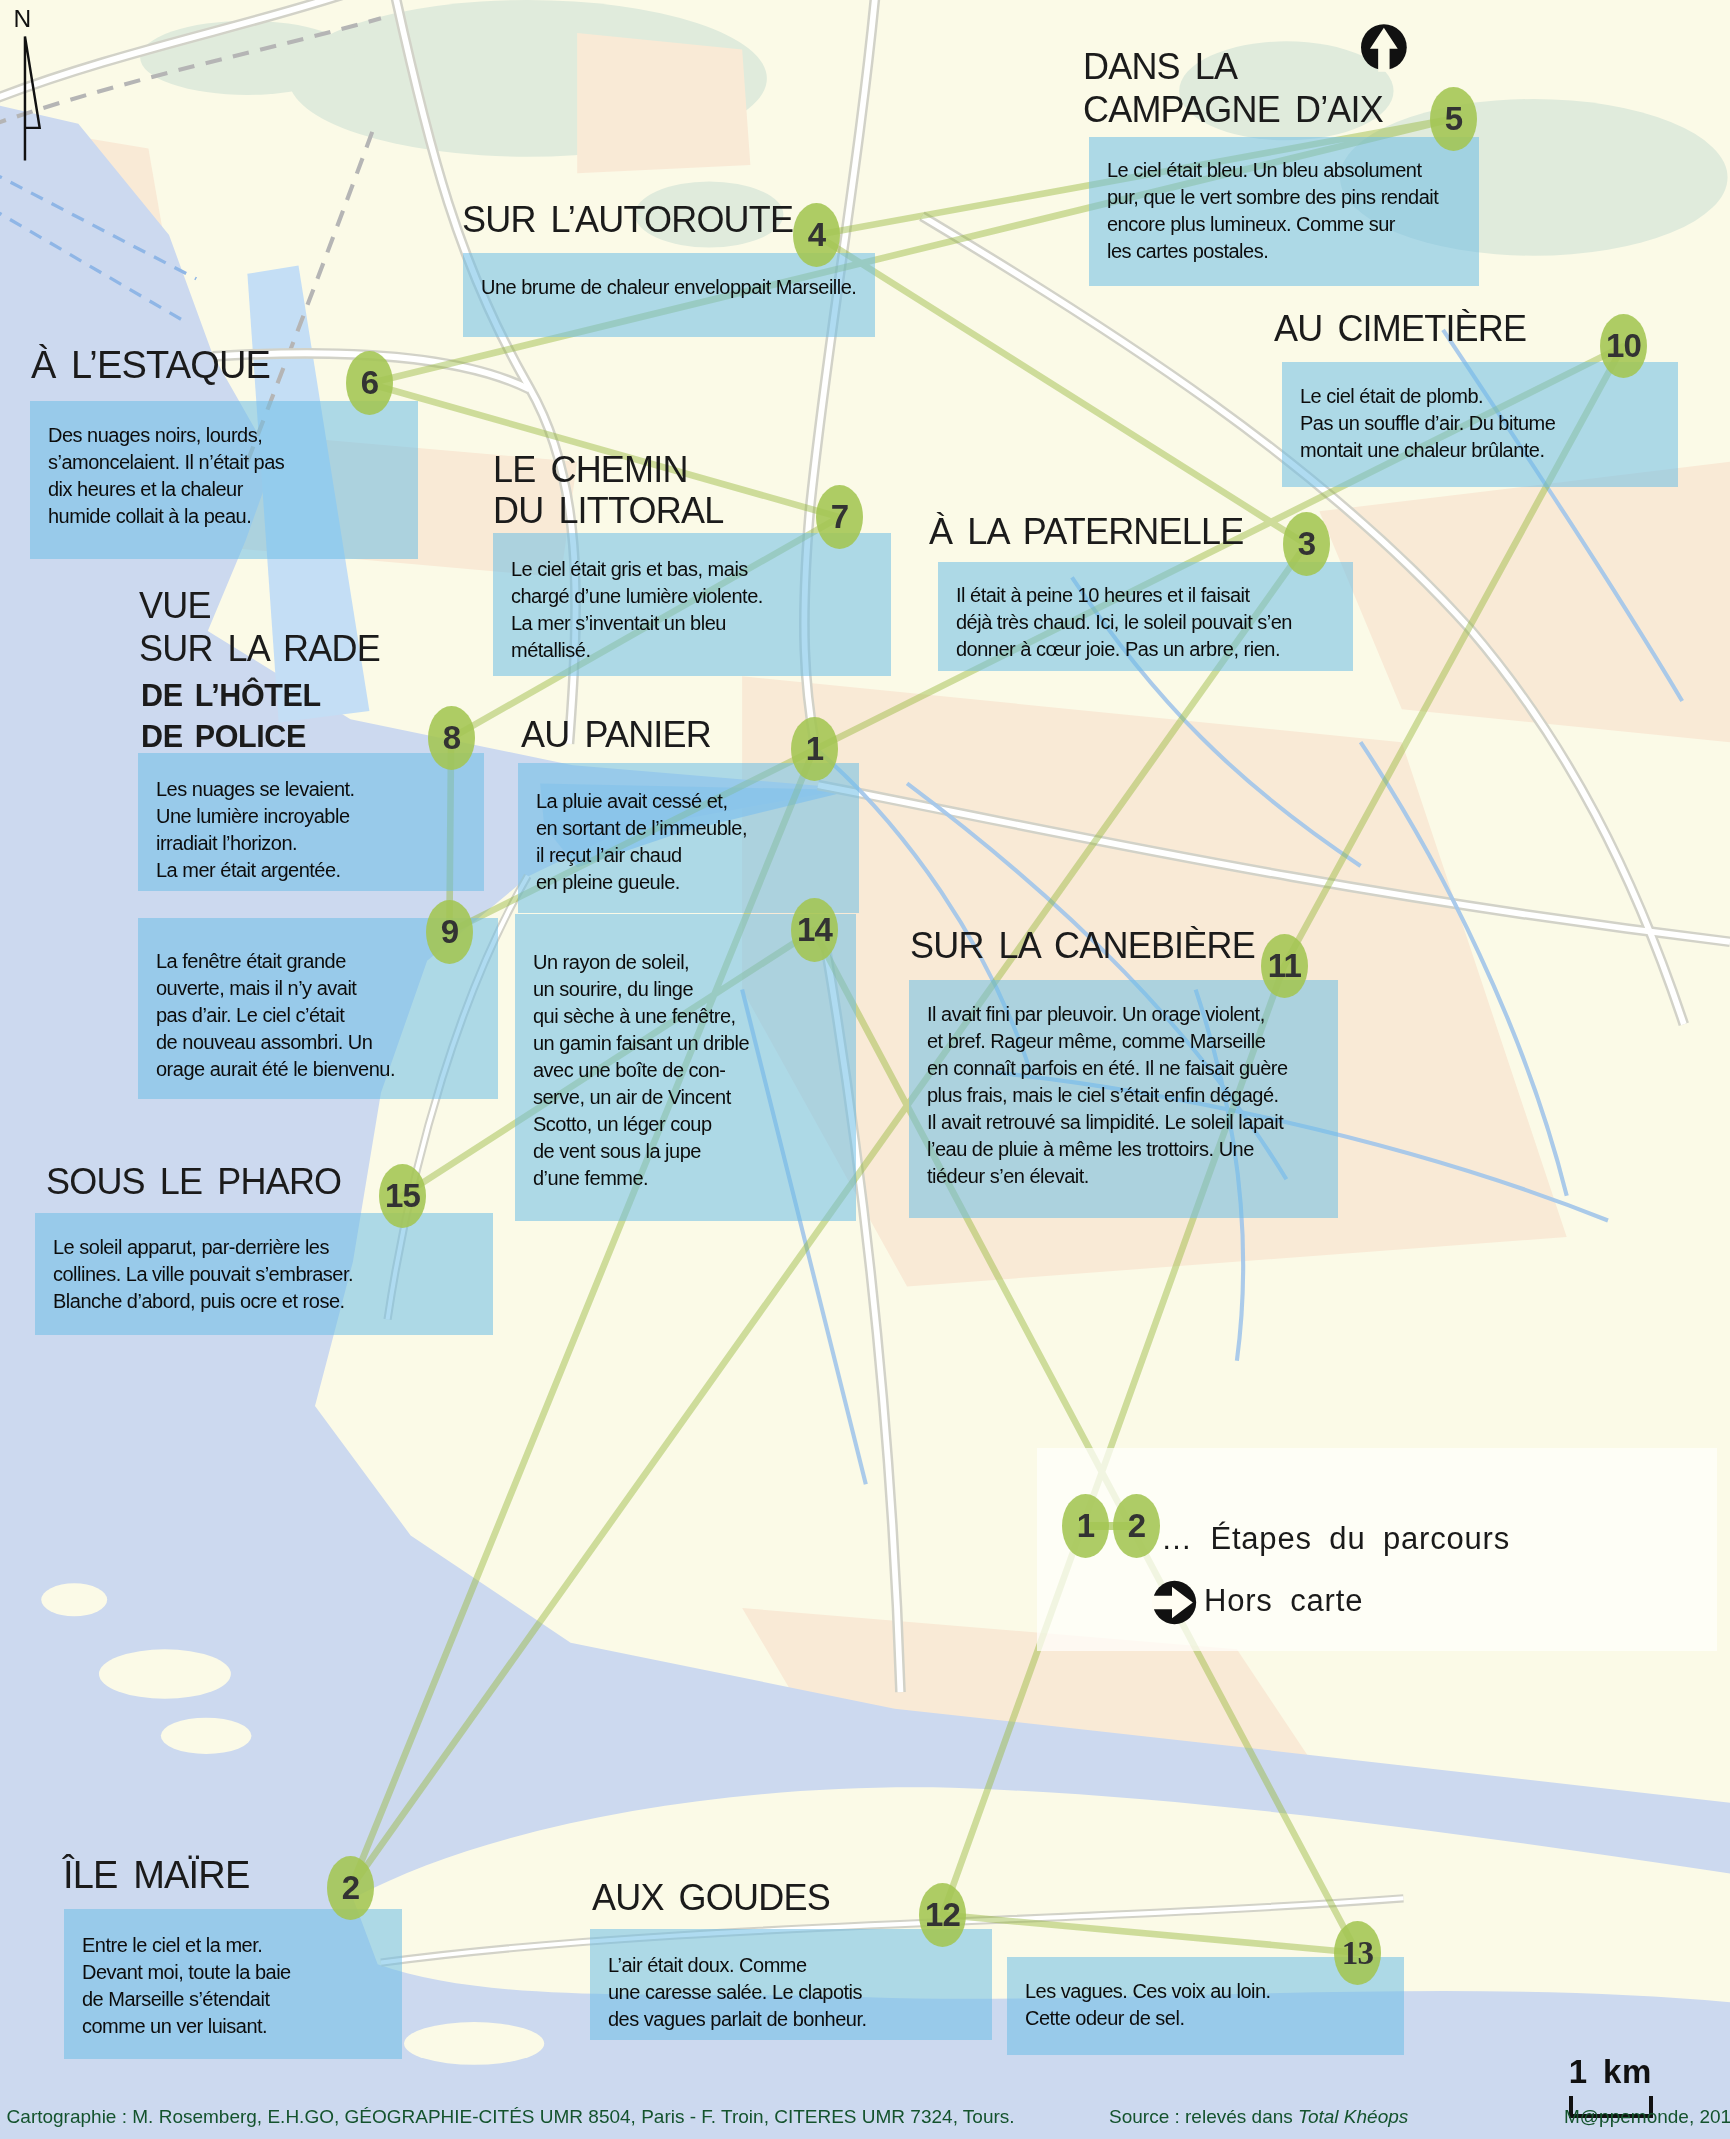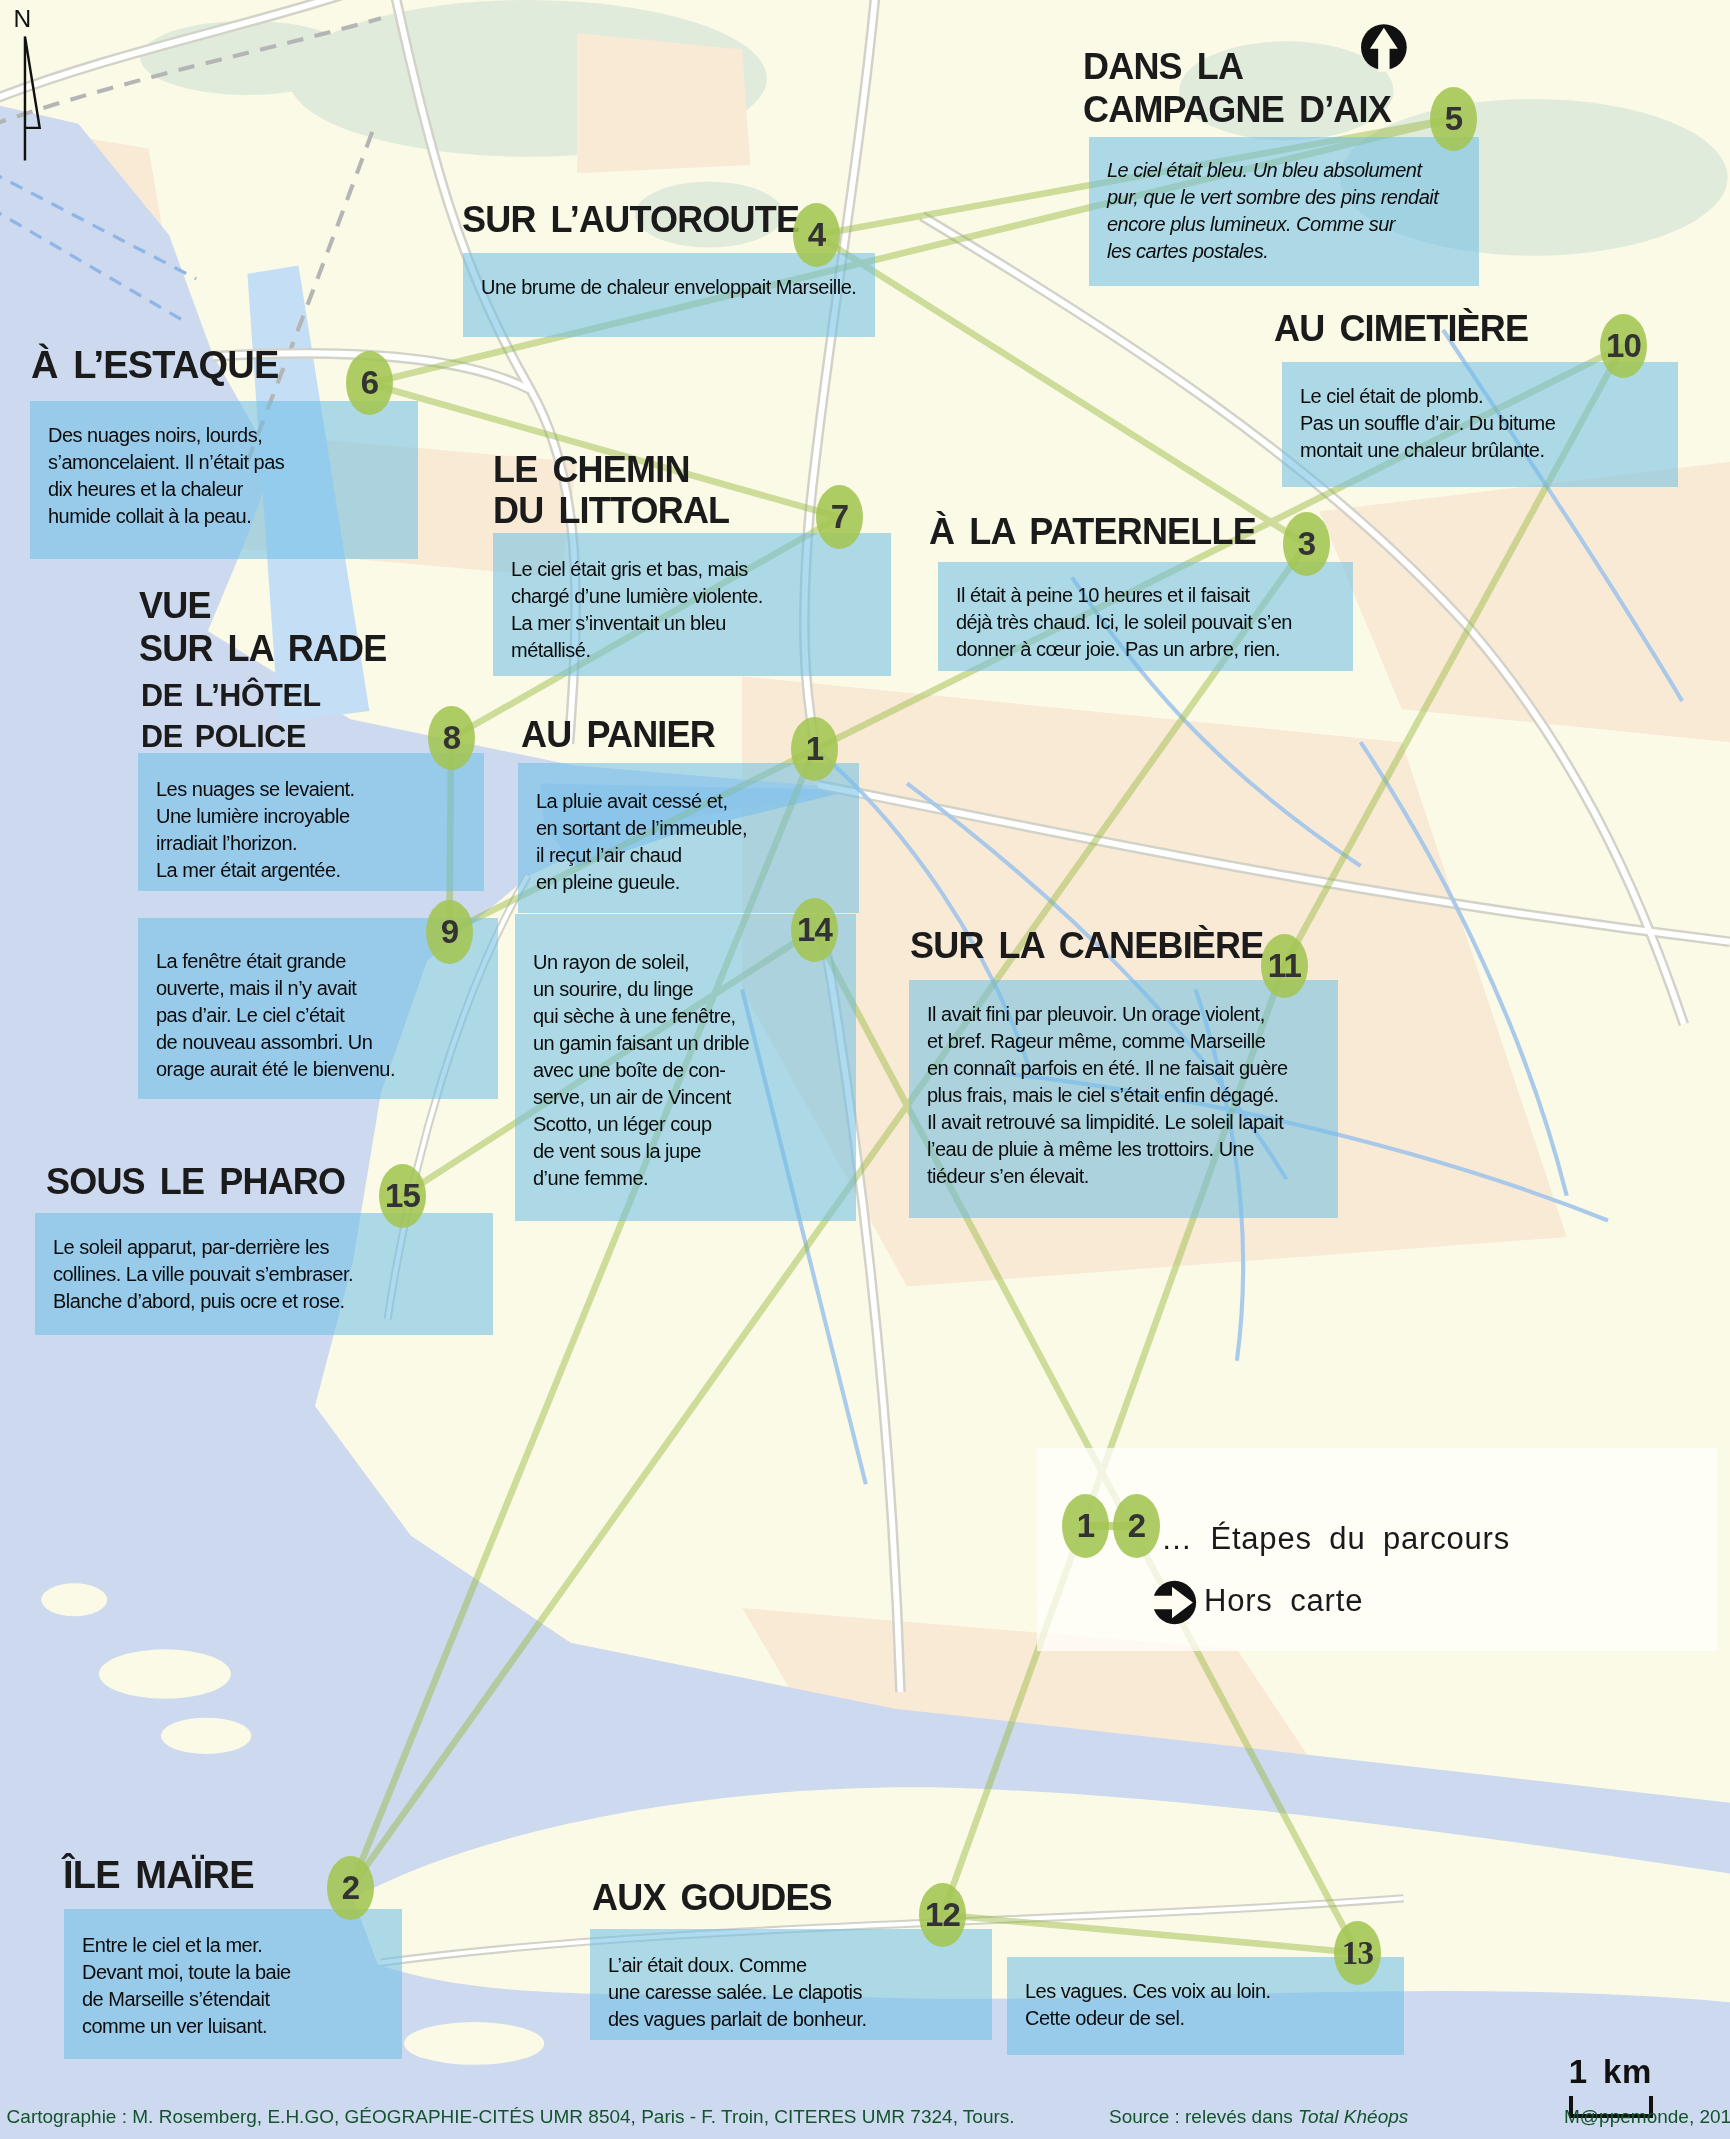--- a/index.html
+++ b/index.html
@@ -2,21 +2,21 @@
 <html style="font-size:13px"><head>
 <meta charset="utf-8">
 <style>
   html,body{margin:0;padding:0;background:#ffffff}
   #map-root{position:relative;width:1730px;height:2140px;overflow:hidden;
     font-family:"Liberation Sans",sans-serif;background:#fbfae7}
   #bg{position:absolute;left:0;top:0;z-index:0}
   .stop-box{position:absolute;z-index:2;background:rgba(110,190,230,0.55);
     padding-left:18px;box-sizing:border-box}
   .stop-box .bl{font-size:20px;line-height:27px;letter-spacing:-0.5px;color:#0c0c0c;white-space:nowrap}
-  .stop-title{position:absolute;z-index:3;font-weight:700;color:#1b1b1b;
+  .stop-title{position:absolute;z-index:3;font-weight:400;color:#1b1b1b;
     letter-spacing:-0.8px;word-spacing:5.8px;white-space:nowrap;line-height:1.06}
   .stop-sub{position:absolute;z-index:3;font-weight:700;color:#1b1b1b;
     letter-spacing:-0.4px;word-spacing:4.1px;white-space:nowrap}
   .stop-circle{position:absolute;z-index:4;width:47px;height:64px;border-radius:50%;
     background:rgba(163,197,82,0.88);text-align:center}
   .stop-circle span{font-size:33px;font-weight:700;color:#333;line-height:64px;letter-spacing:-0.8px}
   .hors-icon{position:absolute;z-index:5}
   #legend{position:absolute;left:1037px;top:1448px;width:680px;height:203px;z-index:5;
     background:rgba(255,255,252,0.72)}
   #legend .stop-circle{z-index:6}
@@ -177,21 +177,21 @@
       <div>SUR L’AUTOROUTE</div>
     </div>
     <div class="stop-box" style="left: 463px; top: 253px; width: 412px; height: 84px; padding-top: 21.4px;">
       <div class="bl">Une brume de chaleur enveloppait Marseille.</div>
     </div>
     <div class="stop-circle" style="left: 793px; top: 203px;"><span>4</span></div>
     <div class="stop-title" style="left: 1083px; top: 45px; font-size: 36px; line-height: 43px;">
       <div>DANS LA</div>
       <div>CAMPAGNE D’AIX</div>
     </div>
-    <div class="stop-box" style="left: 1089px; top: 137px; width: 390px; height: 149px; padding-top: 20px; font-style: italic;">
+    <div class="stop-box" style="left: 1089px; top: 137px; width: 390px; height: 149px; padding-top: 20px;">
       <div class="bl">Le ciel était bleu. Un bleu absolument</div>
       <div class="bl">pur, que le vert sombre des pins rendait</div>
       <div class="bl">encore plus lumineux. Comme sur</div>
       <div class="bl">les cartes postales.</div>
     </div>
     <div class="stop-circle" style="left: 1430px; top: 87px;"><span>5</span></div>
     <div class="hors-icon" style="left: 1361px; top: 21.4px;"><svg width="49" height="59" viewBox="0 0 60 72">
         <circle cx="28" cy="32" r="28" fill="#111"></circle>
         <polygon fill="#fbfae7" points="28,8 11,34 21,34 21,62 35,62 35,34 45,34"></polygon>
       </svg></div>

